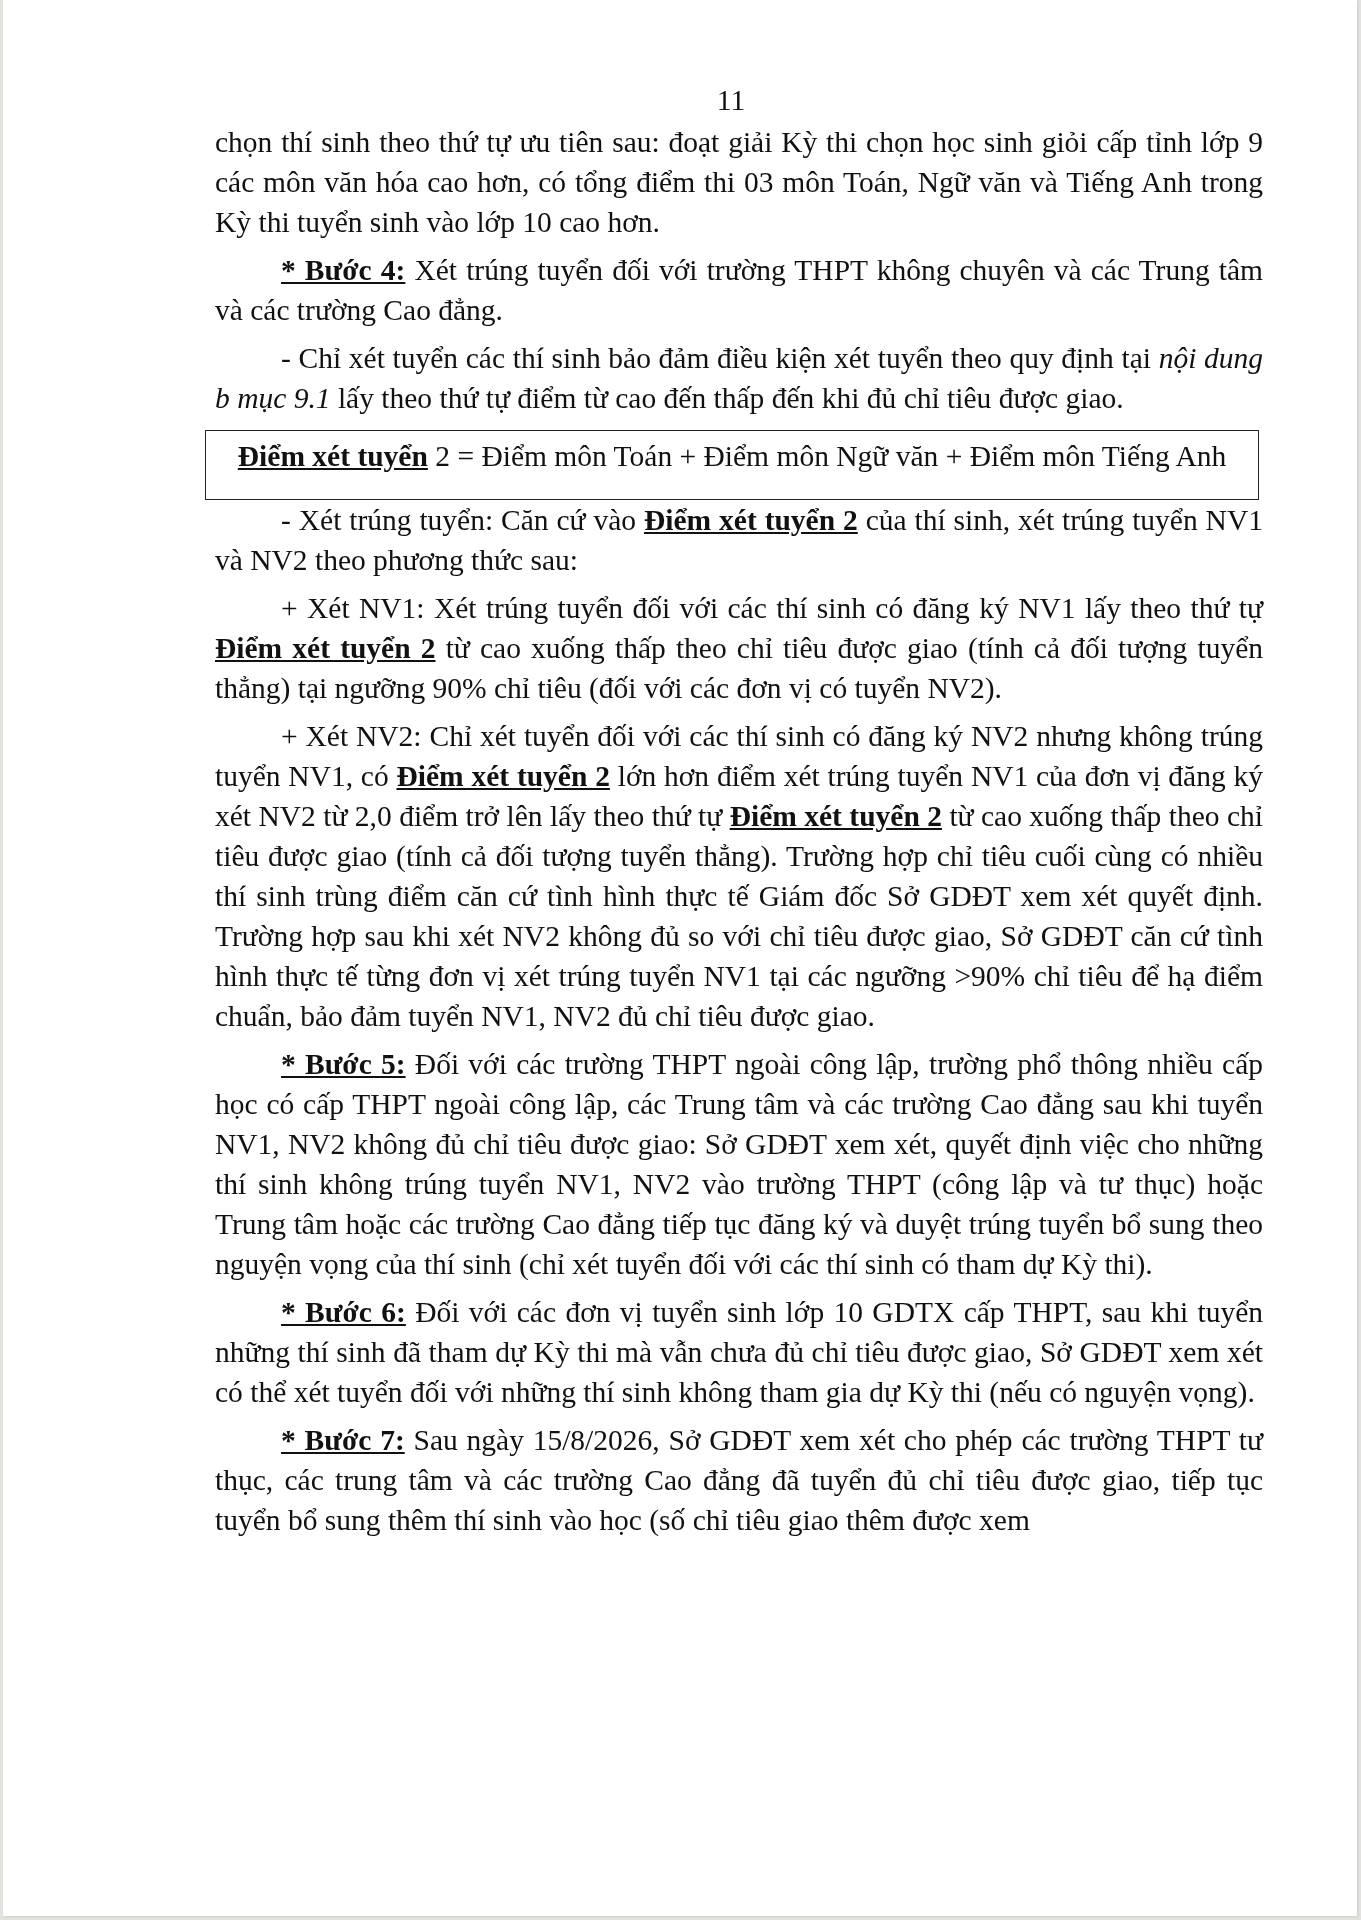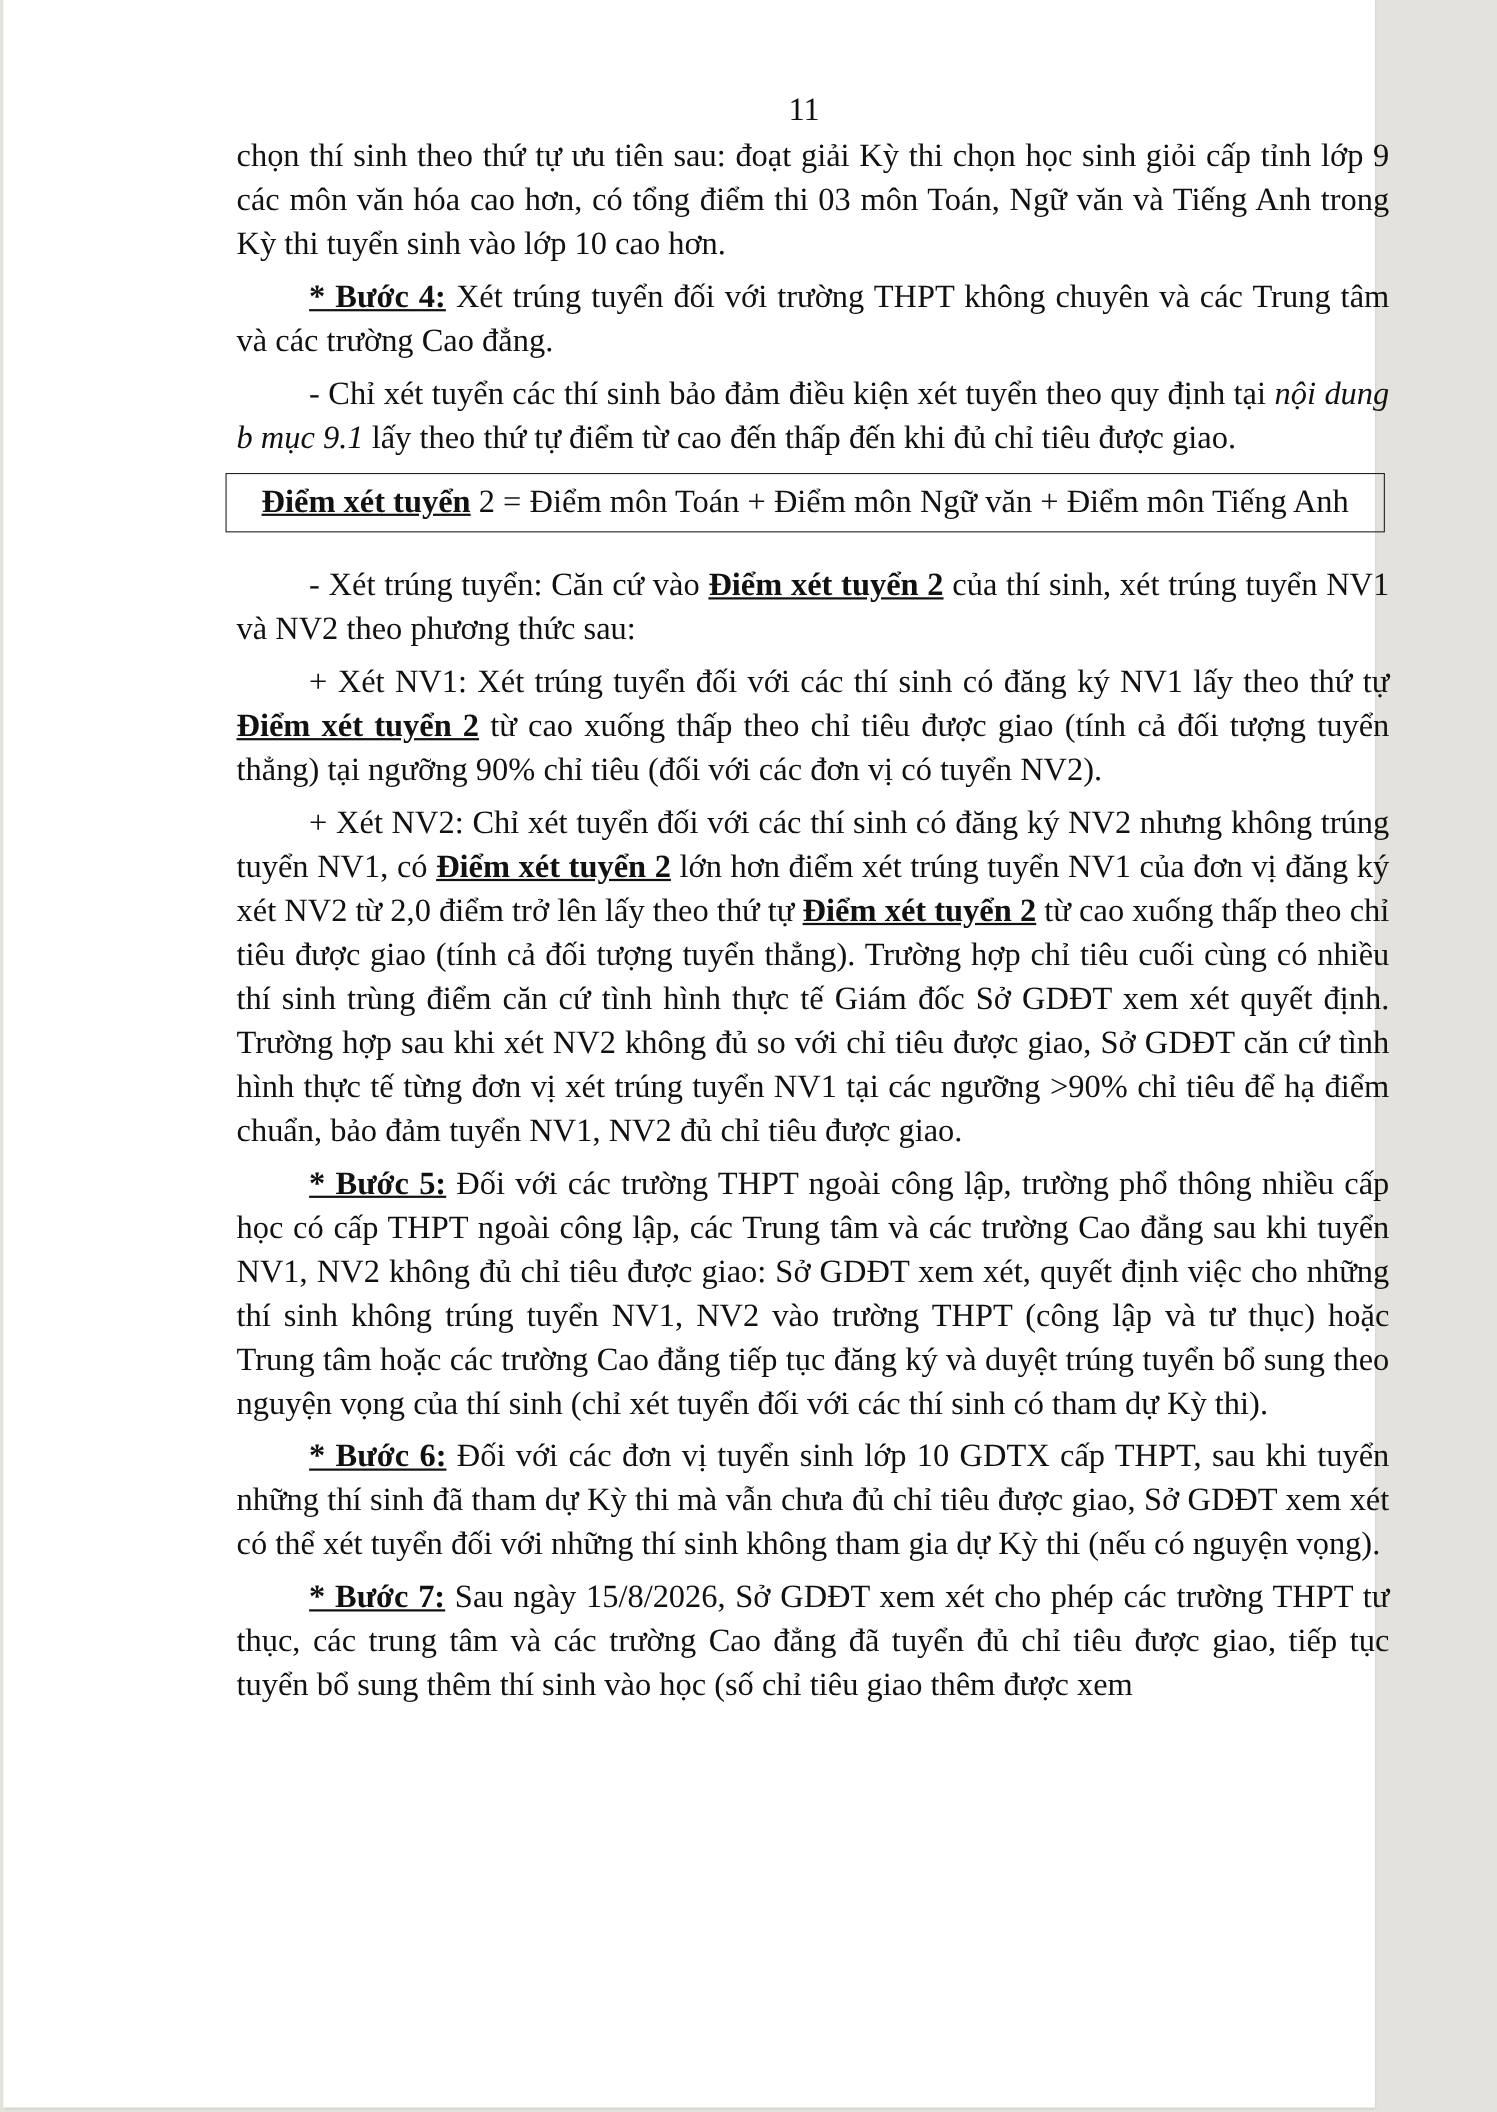--- a/index.html
+++ b/index.html
@@ -4,21 +4,21 @@
 <style>
   html, body { margin: 0; padding: 0; }
   body {
     width: 1361px; height: 1920px;
     background: #e4e2dd;
     position: relative;
     overflow: hidden;
   }
   .page {
     position: absolute;
-    left: 3px; top: 0; width: 1247px; height: 1916px;
+    left: 3px; top: 0; width: 1354px; height: 1916px;
     background: #ffffff;
     box-shadow: 1px 1px 2px #cfccc4;
   }
   .content {
     position: absolute;
     left: 196px; top: 80px; width: 1064px;
     font-family: "Liberation Serif", serif;
     font-size: 29.5px;
     color: #111;
     line-height: 40px;
@@ -29,22 +29,22 @@
     height: 40px;
     line-height: 40px;
   }
   p {
     margin: 0 0 8px 16px;
     text-align: justify;
   }
   p.indent { text-indent: 66px; }
   .formula-box {
     border: 1.5px solid #222;
-    margin: 12px 4px 28px 6px;
-    padding: 2px 12px 4px 12px;
+    margin: 12px 4px 0 6px;
+    padding: 2px 12px 20px 12px;
     text-align: center;
     line-height: 46px;
   }
   b { font-weight: bold; text-decoration: underline; }
   i { font-style: italic; }
 </style>
 </head>
 <body>
 
 <div class="page">

